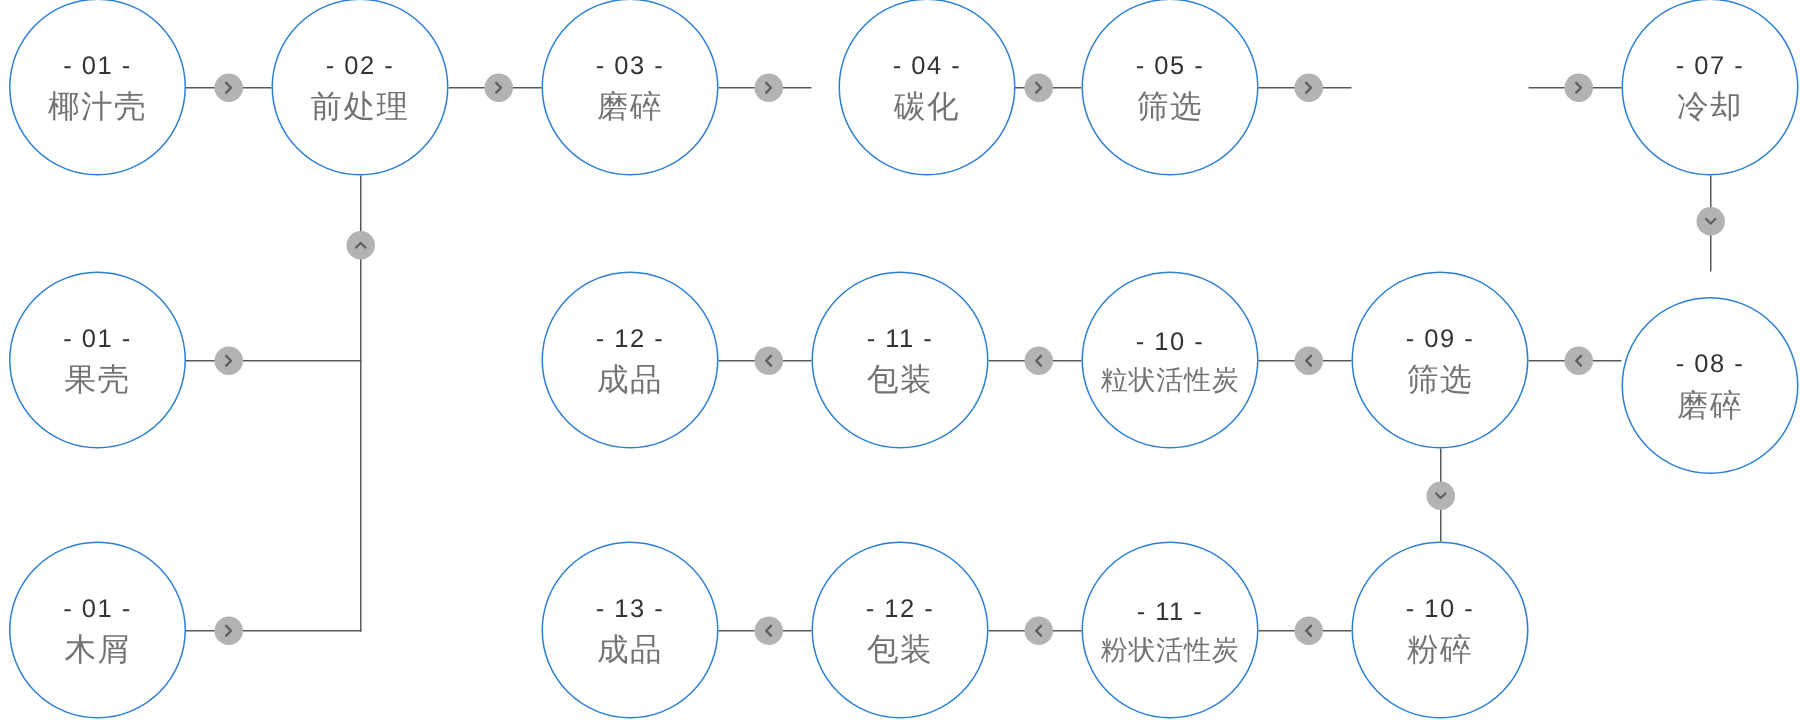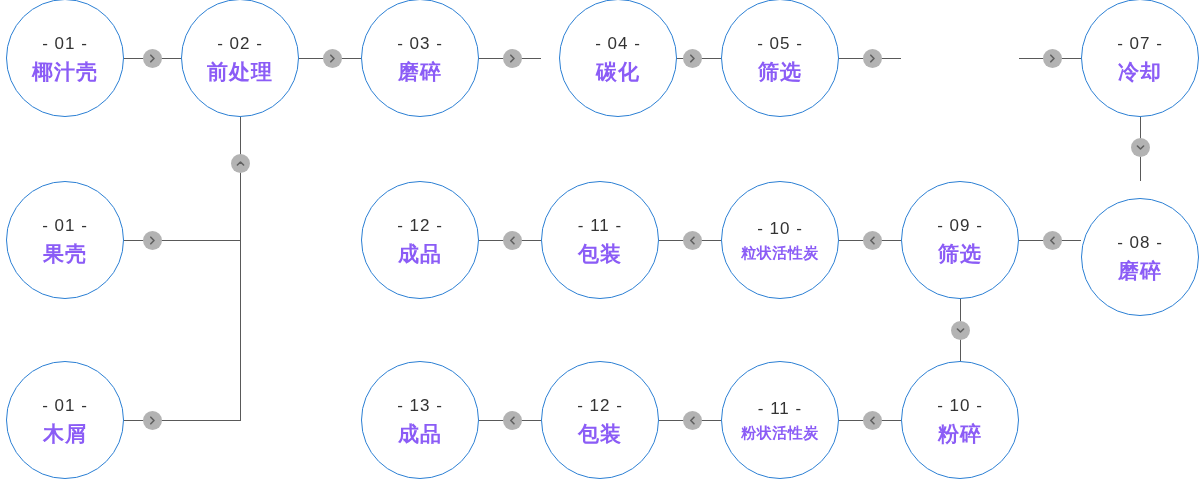--- a/index.html
+++ b/index.html
@@ -49,26 +49,26 @@
     letter-spacing:1px;
     font-weight:400;
     color:#333333;
     margin-bottom:9px;
     white-space:nowrap;
   }
   .node .lbl{
     font-size:21px;
     line-height:1;
     letter-spacing:1px;
-    font-weight:700;
-    color:#8b5cf6;
+    font-weight:400;
+    color:#737373;
     white-space:nowrap;
     text-align:center;
   }
-  .node.small .lbl{font-size:15px;letter-spacing:0.5px;}
+  .node.small .lbl{font-size:18px;letter-spacing:0.5px;}
   .node.small .num{margin-bottom:8px;}
 </style>
 </head>
 <body>
 
 <div id="stage">
 
   <div class="line h" style="left:124px;top:58px;width:57px;"></div>
   <div class="line h" style="left:299px;top:58px;width:62px;"></div>
   <div class="line h" style="left:479px;top:58px;width:62px;"></div>

